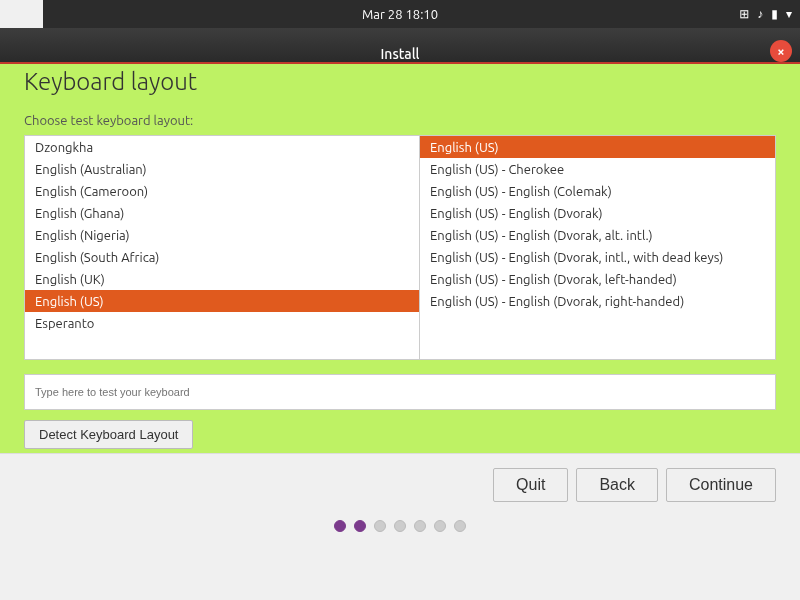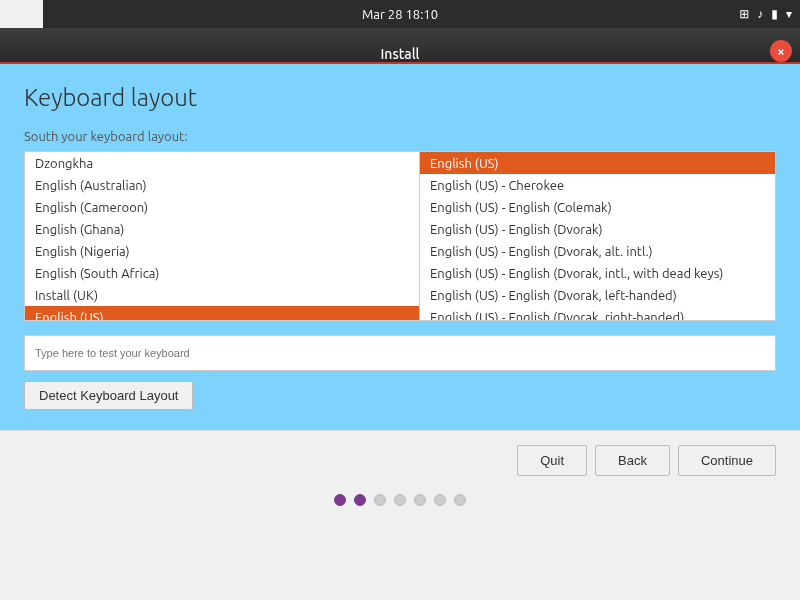--- a/index.html
+++ b/index.html
@@ -65,42 +65,42 @@
       align-items: center;
       justify-content: center;
       cursor: pointer;
       color: #fff;
       font-size: 13px;
       font-weight: bold;
     }
 
     
     .main-content {
-      padding: 20px 24px;
-      background: #7dd3fc;
+      padding: 4px 24px;
+      background: #bef264;
     }
 
     .page-title {
       font-size: 24px;
       font-weight: 300;
       color: #333;
       margin-bottom: 18px;
     }
 
     .instruction-label {
       font-size: 13px;
       color: #555;
       margin-bottom: 8px;
     }
 
     
     .lists-container {
       display: flex;
       gap: 0;
-      height: 170px;
+      height: 225px;
       border: 1px solid #ccc;
       background: #fff;
     }
 
     .language-list {
       width: 395px;
       overflow-y: auto;
       border-right: 1px solid #ccc;
       background: #fff;
     }
@@ -160,21 +160,21 @@
     
     .nav-buttons {
       display: flex;
       justify-content: flex-end;
       align-items: center;
       padding: 14px 24px 10px;
       gap: 8px;
     }
     .nav-btn {
       padding: 7px 22px;
-      font-size: 13px;
+      font-size: 16px;
       cursor: pointer;
       border-radius: 2px;
       border: 1px solid #bbb;
       background: #f0f0f0;
       color: #333;
     }
     .nav-btn.primary {
       background: #f0f0f0;
     }
 
@@ -217,33 +217,33 @@
   </div>
 </div>
 
 <div class="title-bar">
   <span class="title-bar-title">Install</span>
   <div class="close-btn">×</div>
 </div>
 
 <div class="main-content">
   <h1 class="page-title">Keyboard layout</h1>
-  <p class="instruction-label">South your keyboard layout:</p>
+  <p class="instruction-label">Choose test keyboard layout:</p>
 
   
   <div class="lists-container">
 
     <div class="language-list" id="language-list">
         <div class="list-item">Dzongkha</div>
         <div class="list-item">English (Australian)</div>
         <div class="list-item">English (Cameroon)</div>
         <div class="list-item">English (Ghana)</div>
         <div class="list-item">English (Nigeria)</div>
         <div class="list-item">English (South Africa)</div>
-        <div class="list-item">Install (UK)</div>
+        <div class="list-item">English (UK)</div>
         <div class="list-item selected">English (US)</div>
         <div class="list-item">Esperanto</div>
       </div>
 
     <div class="variant-list" id="variant-list">
         <div class="list-item selected">English (US)</div>
         <div class="list-item">English (US) - Cherokee</div>
         <div class="list-item">English (US) - English (Colemak)</div>
         <div class="list-item">English (US) - English (Dvorak)</div>
         <div class="list-item">English (US) - English (Dvorak, alt. intl.)</div>

